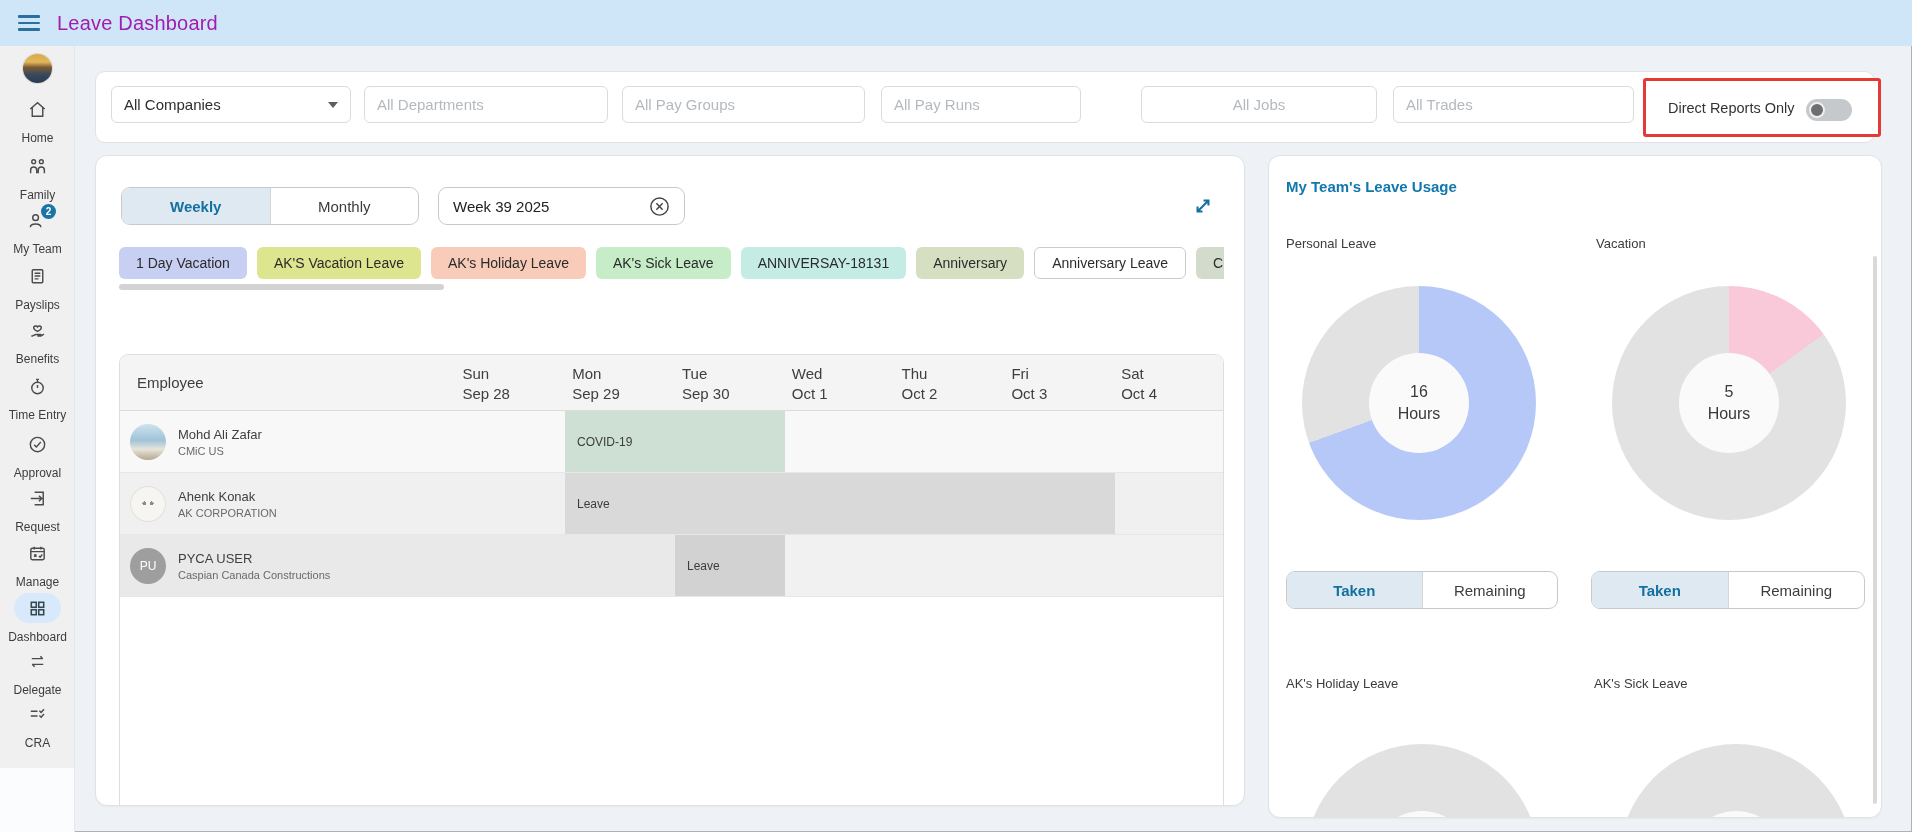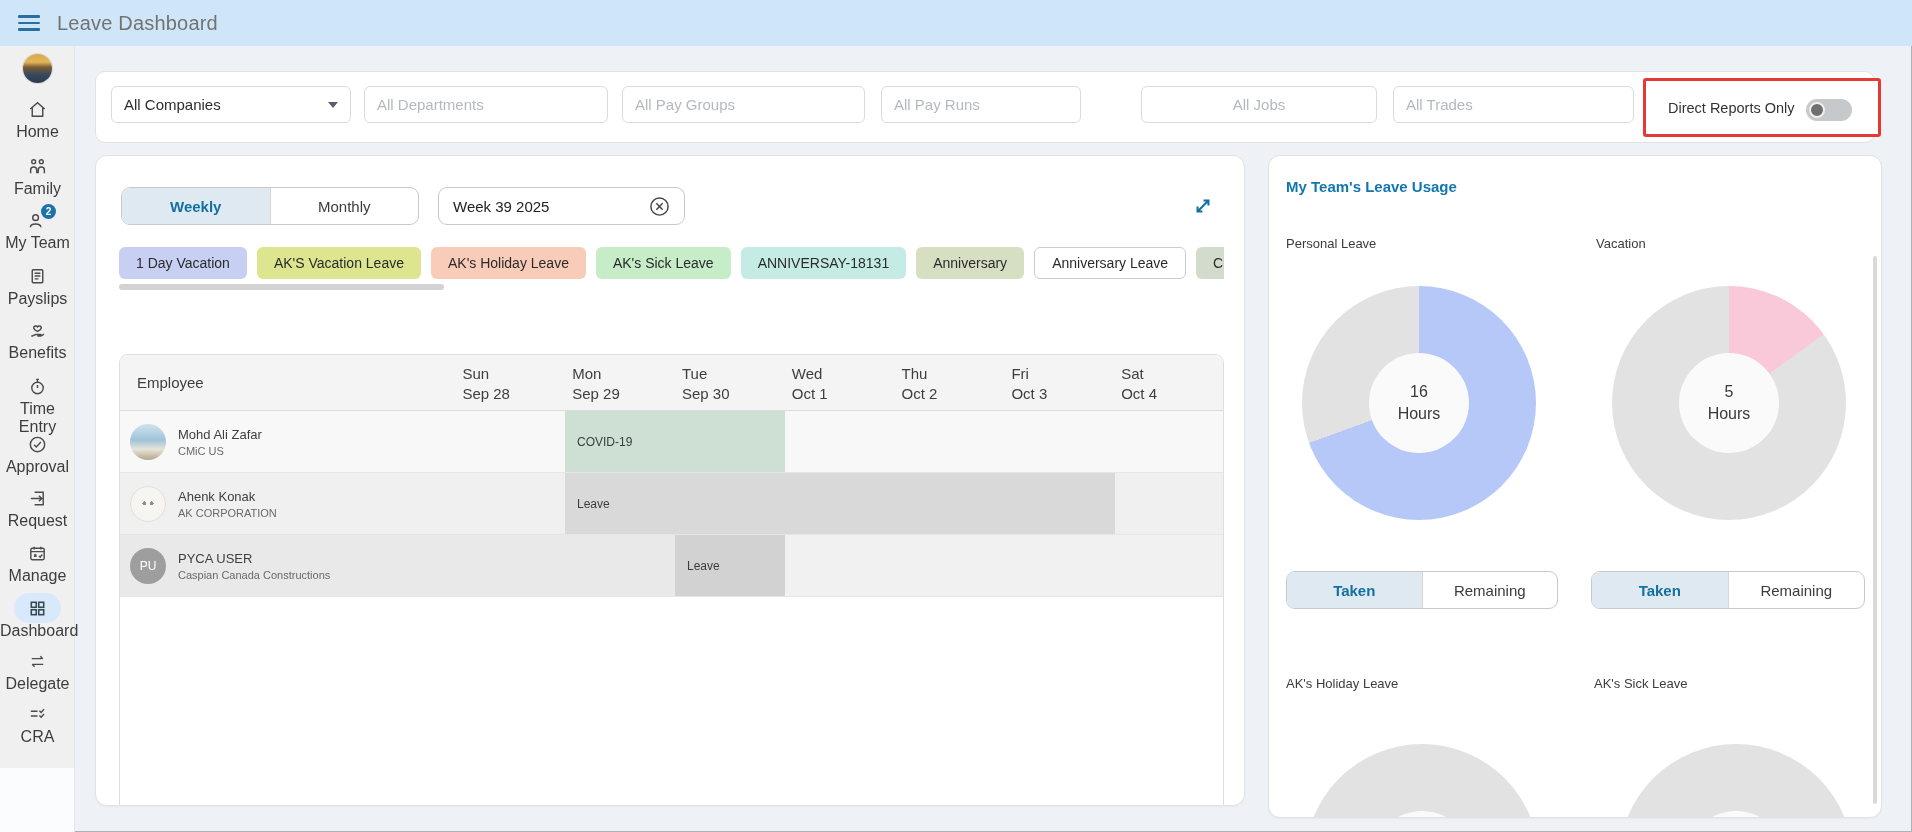--- a/index.html
+++ b/index.html
@@ -7,33 +7,33 @@
   #app { position:relative; width:1912px; height:832px; background:#eef2f6; overflow:hidden;
          box-shadow: inset 0 0 0 1px #aeb2b6; }
   .abs { position:absolute; }
 
   
   .topbar { position:absolute; left:0; top:0; width:100%; height:46px; background:#cfe6f9;
             display:flex; align-items:center; }
   .hamburger { width:22px; height:16px; margin-left:18px; display:flex; flex-direction:column;
                justify-content:space-between; cursor:pointer; }
   .hamburger span { display:block; height:2.6px; background:#2a6f9e; border-radius:1px; }
-  .topbar h1 { margin-left:17px; font-size:20px; font-weight:500; color:#737373; letter-spacing:.2px; }
+  .topbar h1 { margin-left:17px; font-size:20px; font-weight:500; color:#a21caf; letter-spacing:.2px; }
 
   
   .sidebar { position:absolute; left:0; top:46px; width:75px; height:722px; background:#f0f0f1;
              border-right:1px solid #e7e7e7; }
   .sidebar-bottom { position:absolute; left:0; top:768px; width:75px; height:64px; background:#fbfcfd;
              border-right:1px solid #e7e7e7; }
   .side-avatar { position:absolute; left:23px; top:8px; width:29px; height:29px; border-radius:50%;
              background:linear-gradient(180deg,#d8a94e 0%,#e3b659 28%,#7a5a33 46%,#35485e 72%,#2b3b4e 100%);
              box-shadow:0 0 0 1px #d9d9d9; cursor:pointer; }
   .side-item { position:absolute; left:0; width:75px; text-align:center; cursor:pointer; }
   .side-item svg { display:block; margin:0 auto; }
-  .side-item .lbl { display:block; margin-top:3px; font-size:16px; color:#3d3d3d; }
+  .side-item .lbl { display:block; margin-top:11px; font-size:12px; color:#3d3d3d; }
   .pill { position:absolute; left:14px; top:-5px; width:47px; height:30px; background:#d7e9fa; border-radius:15px; }
   .pill-wrap { position:relative; }
   .pill-wrap svg { position:relative; }
   .badge { position:absolute; top:-6px; left:41px; min-width:15px; height:15px; border-radius:8px;
            background:#1b74a8; color:#fff; font-size:10px; line-height:15px; font-weight:700; }
 
   
   .filtercard { position:absolute; left:95px; top:71px; width:1780px; height:72px; background:#fff;
                 border:1px solid #e2e2e2; border-radius:10px; }
   .f-input { position:absolute; top:14px; height:37px; border:1px solid #d8dcdf; border-radius:6px;

